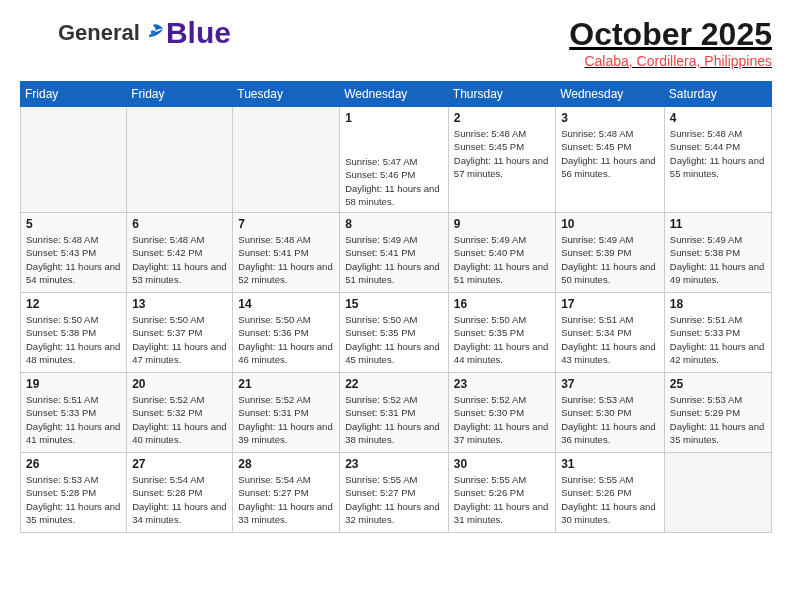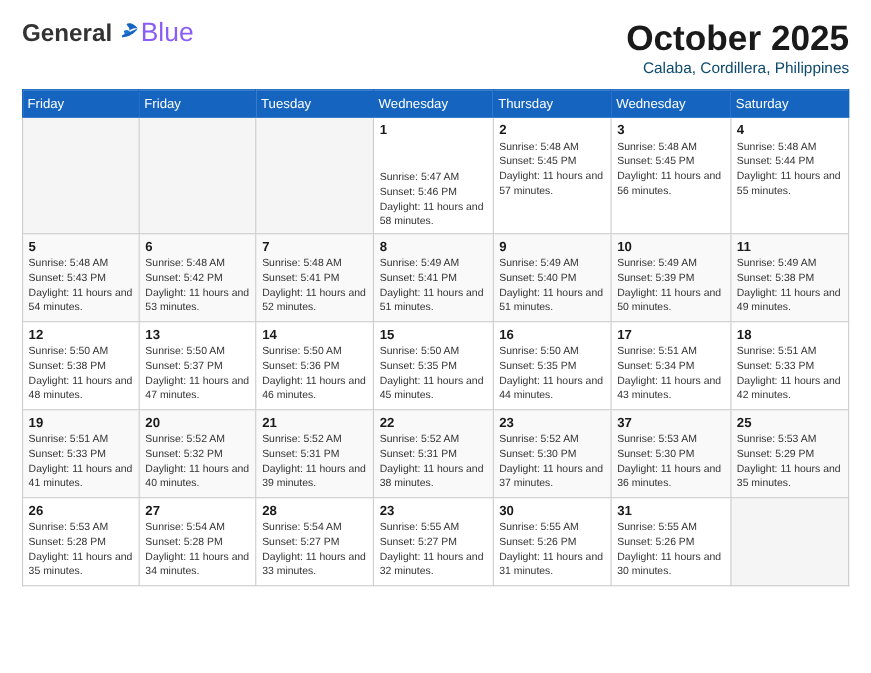--- a/index.html
+++ b/index.html
@@ -12,42 +12,44 @@
     }
     .container {
       width: 792px;
       padding: 16px 20px 10px 20px;
     }
     .header {
       display: flex;
       justify-content: space-between;
       align-items: flex-start;
       margin-bottom: 12px;
+      margin-left: 38px;
     }
     .logo {
       display: flex;
       flex-direction: column;
       align-items: flex-start;
     }
     .logo-row {
       display: flex;
       align-items: center;
       gap: 2px;
     }
     .title-block {
       text-align: right;
+      text-decoration: underline;
     }
     .month-title {
       font-size: 32px;
       font-weight: bold;
       color: #1a1a1a;
     }
     .location {
       font-size: 14px;
-      color: #0c4a6e;
+      color: #ef4444;
     }
     .calendar {
       width: 100%;
       border-collapse: collapse;
       font-size: 10.5px;
     }
     .calendar th {
       background-color: #1565c0;
       color: #fff;
       padding: 5px 4px;
@@ -92,21 +94,21 @@
   <div class="header">
     <div class="logo">
       <div class="logo-row">
         <div style="display:flex; align-items:center;">
           <span style="font-size:22px; font-weight:bold; color:#333;">General</span>
           <svg width="24" height="20" viewBox="0 0 24 20" style="margin:0 1px;">
             <path d="M12 2 C14 0, 20 2, 22 6 C18 5, 16 7, 14 8 C16 6, 13 4, 12 2Z" fill="#1565c0"></path>
             <path d="M10 8 C12 6, 15 8, 16 10 C13 9, 11 11, 10 12 C11 10, 9 9, 10 8Z" fill="#1976d2"></path>
             <path d="M8 12 L22 6 C20 10, 14 14, 8 14Z" fill="#1565c0"></path>
           </svg>
-          <span style="font-size:24px; font-weight:normal; color:#8b5cf6;">Blue</span>
+          <span style="font-size:30px; font-weight:bold; color:#4c1d95;">Blue</span>
         </div>
       </div>
     </div>
     <div class="title-block">
       <div class="month-title">October 2025</div>
       <div class="location">Calaba, Cordillera, Philippines</div>
     </div>
   </div>
 
   <table class="calendar">

